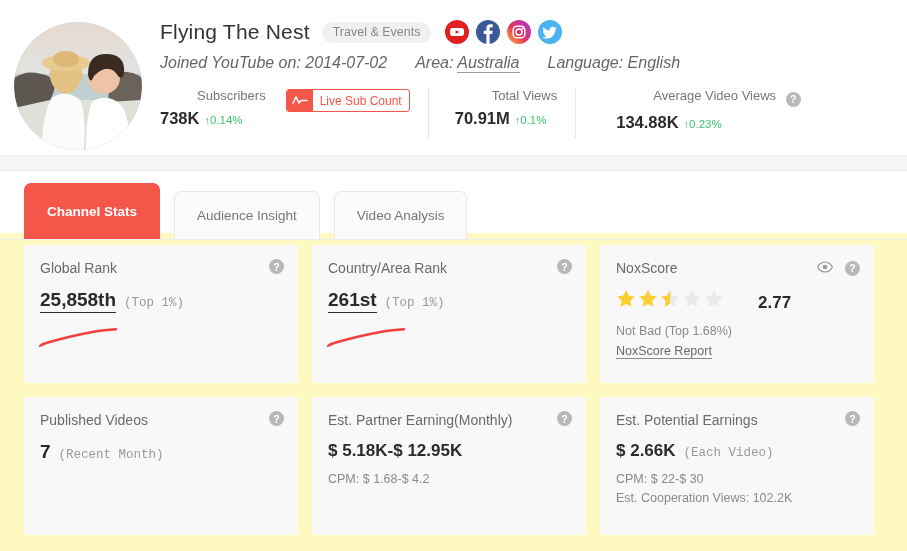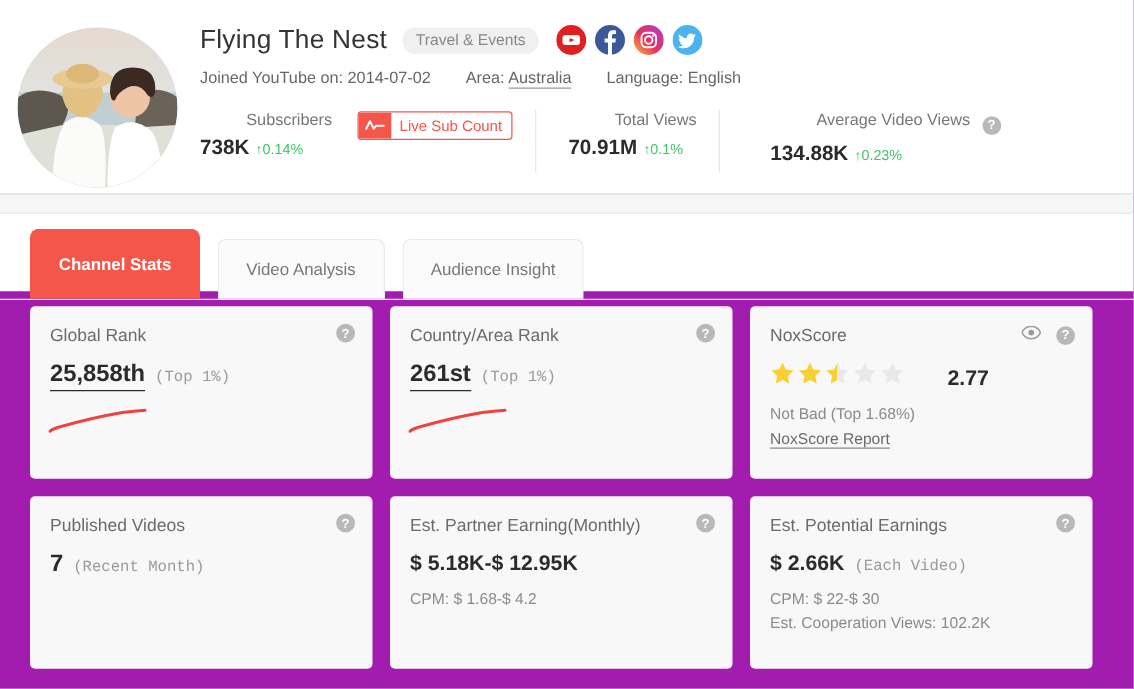--- a/index.html
+++ b/index.html
@@ -3,40 +3,40 @@
 <meta charset="utf-8">
 <style>
   html,body{margin:0;padding:0;}
   body{
     width:907px;height:551px;overflow:hidden;
     background:#ffffff;
     font-family:"Liberation Sans", sans-serif;
     color:#333;
     -webkit-font-smoothing:antialiased;
   }
-  .page{position:relative;width:907px;height:551px;background:#a21caf;}
+  .page{position:relative;width:907px;height:551px;background:#fef9c3;}
 
   
   .header{position:relative;height:155px;background:#fff;box-sizing:border-box;}
   .avatar{
     position:absolute;left:14px;top:22px;width:128px;height:128px;border-radius:50%;
     overflow:hidden;background:#cfd6dc;
   }
   .avatar svg{display:block;width:128px;height:128px;}
 
   .title-row{position:absolute;left:160px;top:20px;display:flex;align-items:center;}
   .ch-name{font-size:21px;color:#333;letter-spacing:.2px;white-space:nowrap;font-weight:400;}
   .cat-pill{
     margin-left:12px;background:#f0f0f0;color:#888;border-radius:12px;
     padding:3px 11px 4px;font-size:12.5px;white-space:nowrap;
   }
   .socials{margin-left:14px;display:flex;align-items:center;gap:7px;}
   .soc{width:24px;height:24px;border-radius:50%;display:block;}
 
-  .meta-row{position:absolute;left:160px;top:54px;display:flex;align-items:flex-end;font-size:13px;color:#666;}
+  .meta-row{position:absolute;left:160px;top:54px;display:flex;align-items:flex-end;font-size:16px;color:#666;font-style:italic;}
   .meta-row .m{white-space:nowrap;}
   .meta-row .m + .m{margin-left:28px;}
   .u-line{border-bottom:1px solid #999;padding-bottom:1px;}
 
   .stats-row{position:absolute;left:160px;top:88px;display:flex;align-items:stretch;height:50px;}
   .stat{position:relative;padding-right:18px;}
   .stat + .stat{border-left:1px solid #e6e6e6;padding-left:26px;}
   .stat-label{font-size:13px;color:#777;white-space:nowrap;margin-left:37px;}
   .stat-value{margin-top:6px;font-size:16.5px;font-weight:bold;color:#2b2b2b;white-space:nowrap;}
   .delta{font-size:11.5px;color:#3ec46d;font-weight:normal;margin-left:5px;}
@@ -218,22 +218,22 @@
       </div>
     </div>
   </div>
 
   <div class="hdr-gap"></div>
 
   <div class="tabs-wrap">
     <div class="tabline"></div>
     <div class="tabs">
       <div class="tab active">Channel Stats</div>
+      <div class="tab">Audience Insight</div>
       <div class="tab">Video Analysis</div>
-      <div class="tab">Audience Insight</div>
     </div>
   </div>
 
   <div class="cards">
 
     <div class="card-row">
 
       <div class="card">
         <div class="card-title">Global Rank</div>
         <div class="card-icons">

